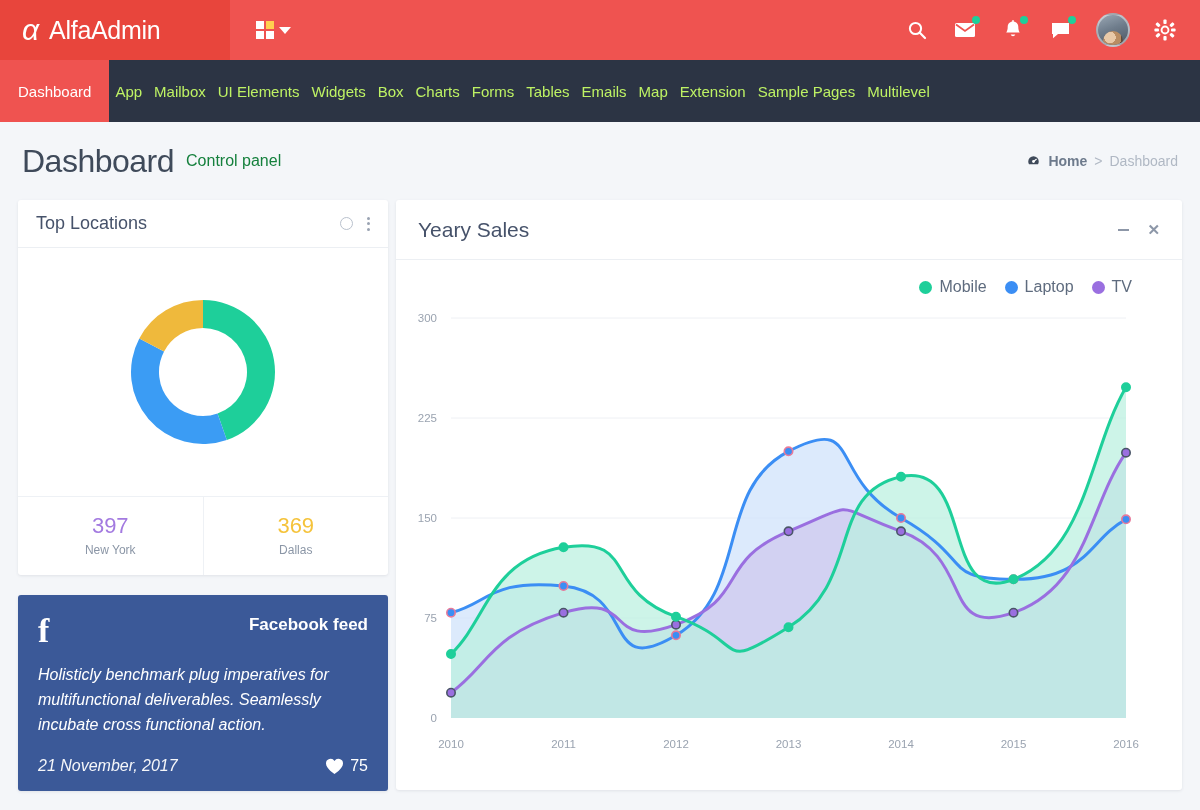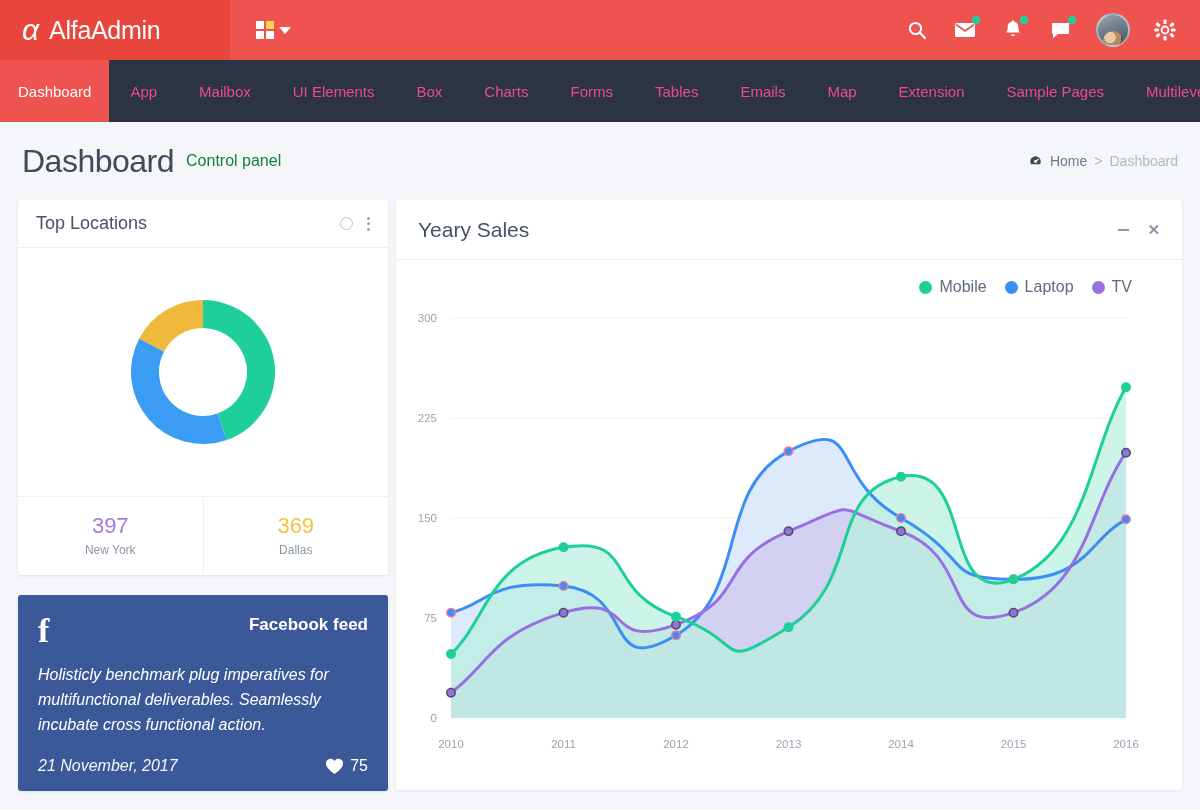--- a/index.html
+++ b/index.html
@@ -40,33 +40,33 @@
   }
   .avatar::after {
     content:""; position:absolute; left:50%; top:52%; transform:translate(-50%,0);
     width:20px; height:20px; border-radius:50% 50% 40% 40%;
     background: radial-gradient(circle at 35% 32%, #e8c9a8 0 30%, #b98d63 31% 60%, #5d4a3a 61% 100%);
   }
 
   
   .navbar { height: 62px; background: #2c3444; display: flex; align-items: stretch; }
   .nav-item {
-    display: flex; align-items: center; padding: 0 21px; color: #ec4899;
+    display: flex; align-items: center; padding: 0 6px; color: #bef264;
     font-size: 15px; cursor: pointer; white-space: nowrap;
   }
   .nav-item.active { background: #ef5350; color: #fff; }
   .nav-item:first-child { padding: 0 18px; }
 
   
   .pagehead { height: 78px; display: flex; align-items: center; padding: 0 22px; }
   .ph-title { font-size: 32px; font-weight: 400; color: #3f4a5a; letter-spacing: -.5px; }
   .ph-sub { font-size: 16px; color: #15803d; margin-left: 12px; }
   .ph-spacer { flex: 1; }
   .crumbs { display: flex; align-items: center; gap: 7px; font-size: 14px; color: #b0b8c4; }
-  .crumbs a { color: #6d7a8c; text-decoration: none; cursor: pointer; }
+  .crumbs a { color: #6d7a8c; text-decoration: none; cursor: pointer; font-weight: bold; }
   .crumb-ico { color: #3f4a5a; display: flex; }
 
   
   .content { display: flex; padding: 0 18px; gap: 8px; align-items: flex-start; }
   .col-left { width: 370px; flex: none; }
   .col-right { flex: 1; }
 
   .card { background: #fff; border-radius: 3px; box-shadow: 0 1px 3px rgba(50,60,80,.10); }
 
   .card-head {
@@ -186,20 +186,23 @@
       <span>Dashboard</span>
     </div>
     <div class="nav-item">
       <span>App</span>
     </div>
     <div class="nav-item">
       <span>Mailbox</span>
     </div>
     <div class="nav-item">
       <span>UI Elements</span>
+    </div>
+    <div class="nav-item">
+      <span>Widgets</span>
     </div>
     <div class="nav-item">
       <span>Box</span>
     </div>
     <div class="nav-item">
       <span>Charts</span>
     </div>
     <div class="nav-item">
       <span>Forms</span>
     </div>

